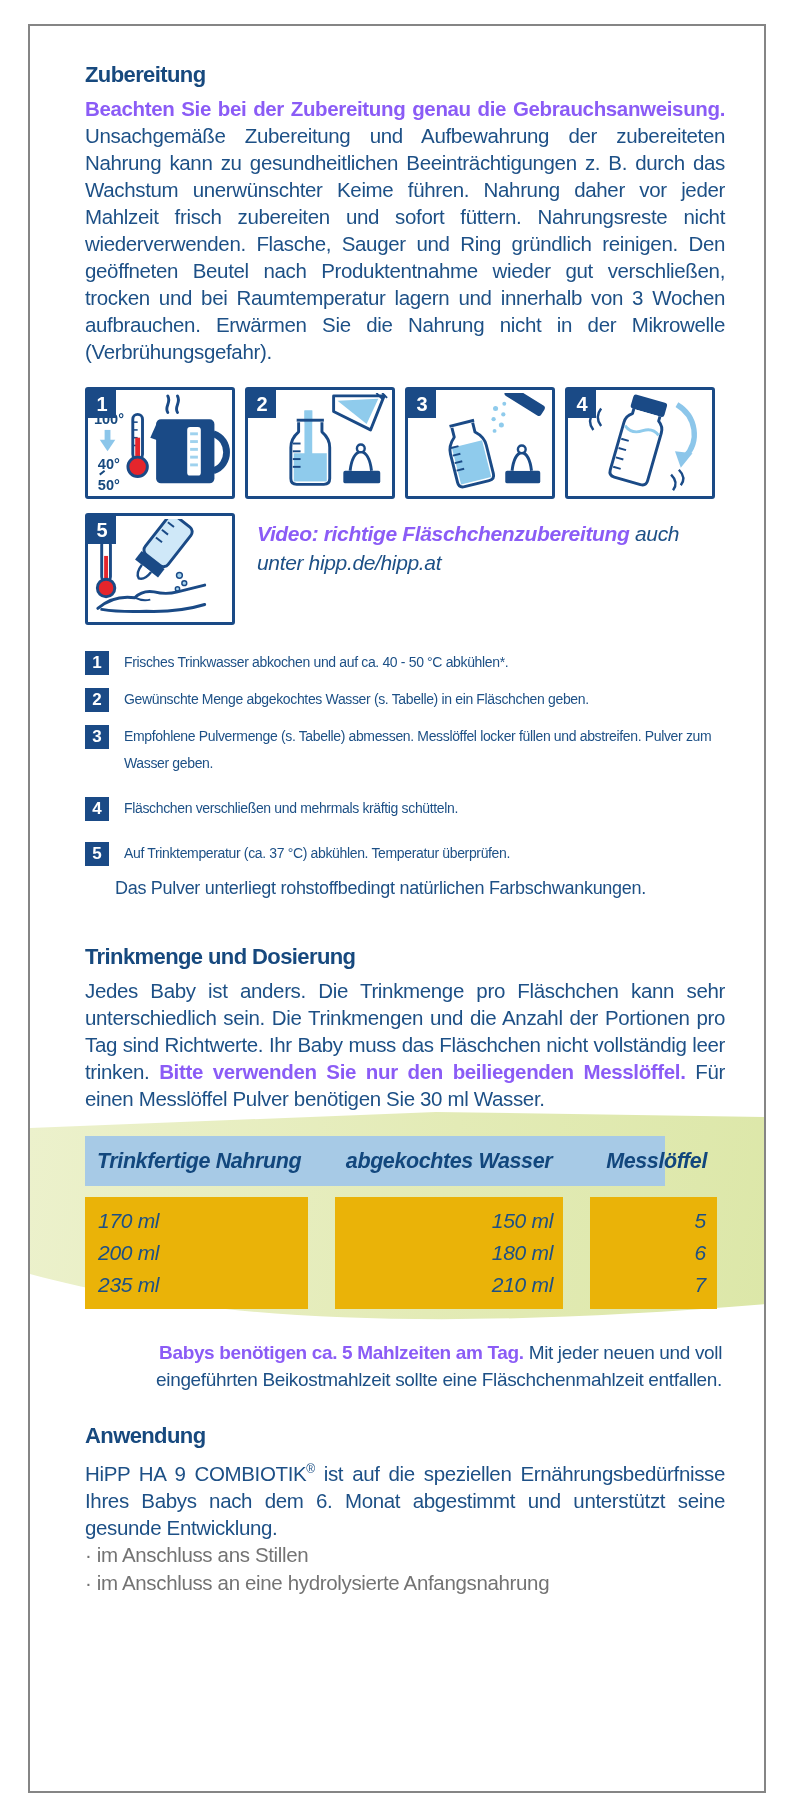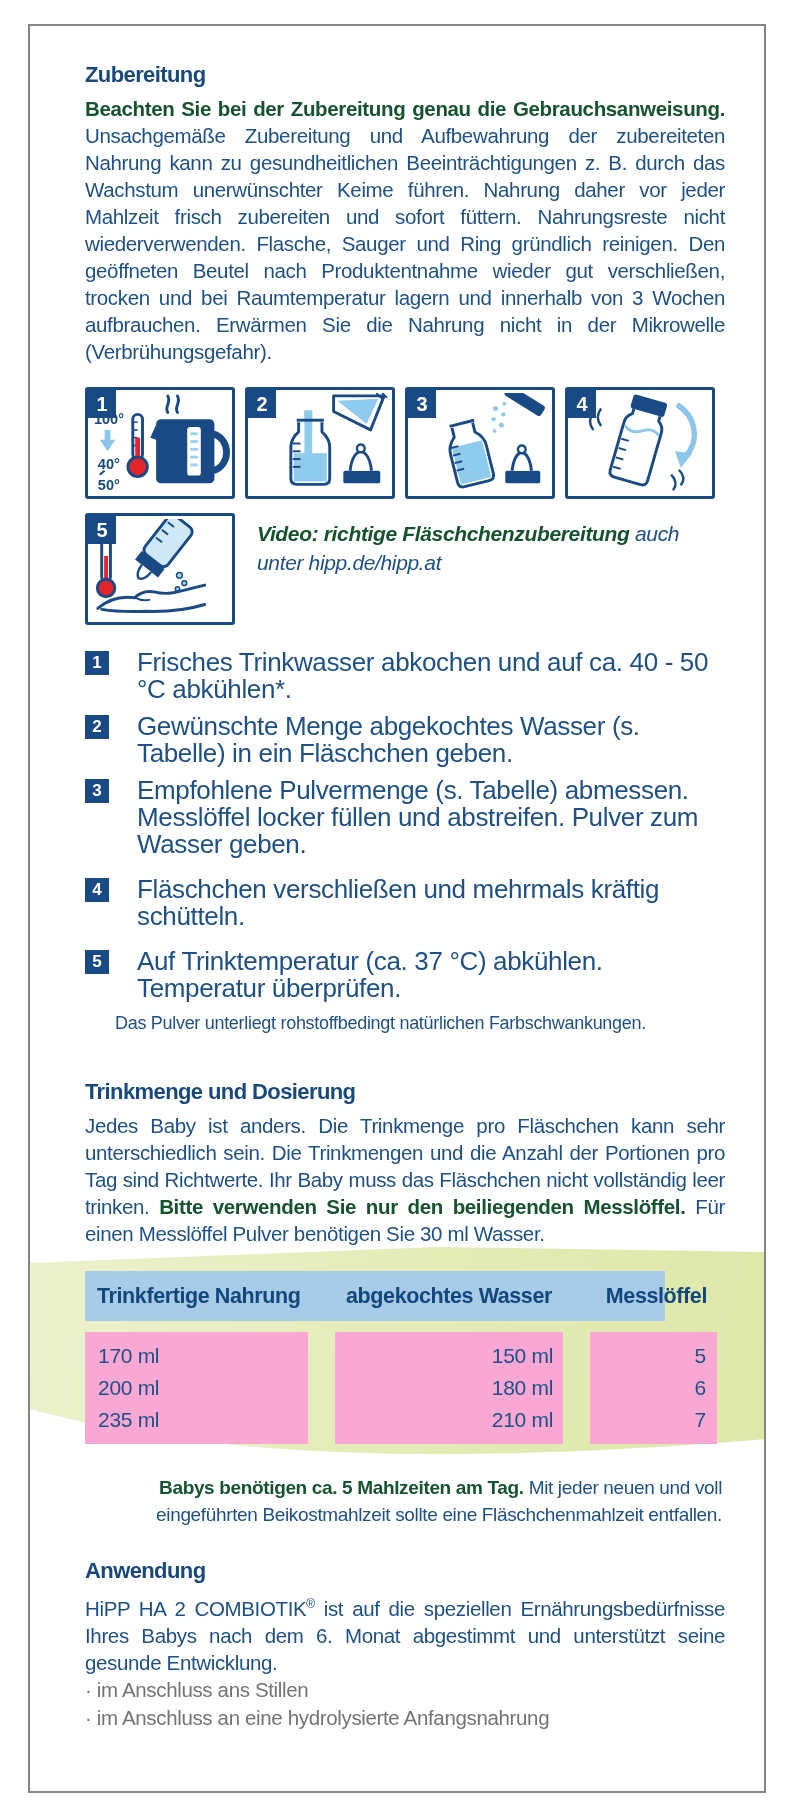--- a/index.html
+++ b/index.html
@@ -13,21 +13,21 @@
     border:2px solid #858585;background:#ffffff;overflow:hidden;box-sizing:border-box;
   }
   .content{position:absolute;left:55px;top:36px;width:640px;}
   h2.sec-title{
     font-size:22px;font-weight:bold;color:#17497E;margin:0 0 7px 0;letter-spacing:-0.6px;
   }
   p.body-text{
     font-size:20.5px;line-height:27px;color:#1D5086;text-align:justify;margin:0;
     letter-spacing:-0.35px;
   }
-  .bold{font-weight:bold;color:#14532d;}
+  .bold{font-weight:bold;color:#8b5cf6;}
   
   .steps-row{display:flex;gap:10px;margin-top:22px;}
   .steps-row2{display:flex;margin-top:14px;align-items:flex-start;}
   .step-box{
     width:150px;height:112px;border:3px solid #1A4A86;border-radius:3px;
     position:relative;background:#fff;box-sizing:border-box;flex:none;
   }
   .step-num{
     position:absolute;top:0;left:0;width:28px;height:28px;background:#1A4A86;
     color:#fff;font-weight:bold;font-size:20px;display:flex;align-items:center;
@@ -40,49 +40,49 @@
   }
   
   .inst{display:flex;margin-top:10px;}
   .inst.first{margin-top:24px;}
   .inst.spaced{margin-top:18px;}
   .inst-badge{
     flex:none;width:24px;height:24px;background:#1A4A86;color:#fff;font-weight:bold;
     font-size:17px;display:flex;align-items:center;justify-content:center;margin-top:2px;
   }
   .inst-text{
-    margin-left:28px;font-size:26px;line-height:27px;color:#1D5086;width:595px;
+    margin-left:15px;font-size:14px;line-height:27px;color:#1D5086;width:595px;
     letter-spacing:-0.35px;
   }
   .footnote{
     margin:16px 0 0 30px;font-size:18px;line-height:23px;color:#1D5086;width:560px;
     letter-spacing:-0.3px;text-indent:-9px;padding-left:9px;
   }
   .footnote.second{margin-top:10px;text-indent:0;padding-left:0;}
   .sec2{margin-top:44px;}
   .sec3{margin-top:30px;position:relative;z-index:3;}
   
   .dose-area{position:relative;margin-left:-55px;margin-right:-43px;padding:24px 43px 0 55px;}
   .green-band{
     position:absolute;left:0;right:0;top:0;height:252px;
     background:linear-gradient(100deg,#ECF1CC 0%,#E3EBB6 55%,#DCE7A8 100%);
     clip-path:polygon(0 16px,55% 0,100% 5px,100% 100%,0 100%);
   }
   .wave-svg{position:absolute;left:0;right:0;top:0;width:100%;height:252px;}
-  .dose-table{position:relative;width:580px;z-index:2;}
+  .dose-table{position:relative;width:580px;z-index:2;font-style:italic;}
   .dt-header{
     display:grid;grid-template-columns:223px 228px 127px;column-gap:27px;
     background:#A7CAE6;height:50px;align-items:center;
     font-weight:bold;font-size:21.5px;color:#12477D;letter-spacing:-0.4px;
   }
   .dt-h1{padding-left:12px;}
   .dt-h2{text-align:center;}
   .dt-h3{text-align:right;padding-right:10px;}
   .dt-body{display:grid;grid-template-columns:223px 228px 127px;column-gap:27px;margin-top:11px;}
-  .dt-col{background:#f9a8d4;padding:8px 0;font-size:21px;line-height:32px;color:#1D5086;}
+  .dt-col{background:#eab308;padding:8px 0;font-size:21px;line-height:32px;color:#1D5086;}
   .dt-col .cell{display:block;letter-spacing:-0.3px;}
   .dt-col.c1 .cell{padding-left:13px;}
   .dt-col.c2 .cell{text-align:right;padding-right:10px;}
   .dt-col.c3 .cell{text-align:right;padding-right:11px;}
   .note-text{
     position:relative;z-index:2;margin:30px 0 0 0;font-size:19px;line-height:27px;
     color:#1D5086;width:637px;letter-spacing:-0.35px;text-align:right;
   }
   .bullet{font-size:20.5px;line-height:28px;color:#737373;letter-spacing:-0.35px;}
   sup{font-size:12px;}
@@ -283,19 +283,19 @@
             <span class="cell">7</span>
           </div>
         </div>
       </div>
 
       <p class="note-text"><span class="bold">Babys benötigen ca. 5 Mahlzeiten am Tag.</span><span> Mit jeder neuen und voll eingeführten Beikostmahlzeit sollte eine Fläschchenmahlzeit entfallen.</span></p>
     </div>
 
     <div class="sec3">
       <h2 class="sec-title">Anwendung</h2>
-      <p class="body-text" style="text-align:justify;"><span>HiPP HA 2 COMBIOTIK</span><sup>®</sup><span> ist auf die speziellen Ernährungsbedürfnisse Ihres Babys nach dem 6. Monat abgestimmt und unterstützt seine gesunde Entwicklung.</span></p>
+      <p class="body-text" style="text-align:justify;"><span>HiPP HA 9 COMBIOTIK</span><sup>®</sup><span> ist auf die speziellen Ernährungsbedürfnisse Ihres Babys nach dem 6. Monat abgestimmt und unterstützt seine gesunde Entwicklung.</span></p>
       <div class="bullet">· im Anschluss ans Stillen</div>
       <div class="bullet">· im Anschluss an eine hydrolysierte Anfangsnahrung</div>
     </div>
 
   </div>
 </div>
 
 </body></html>

